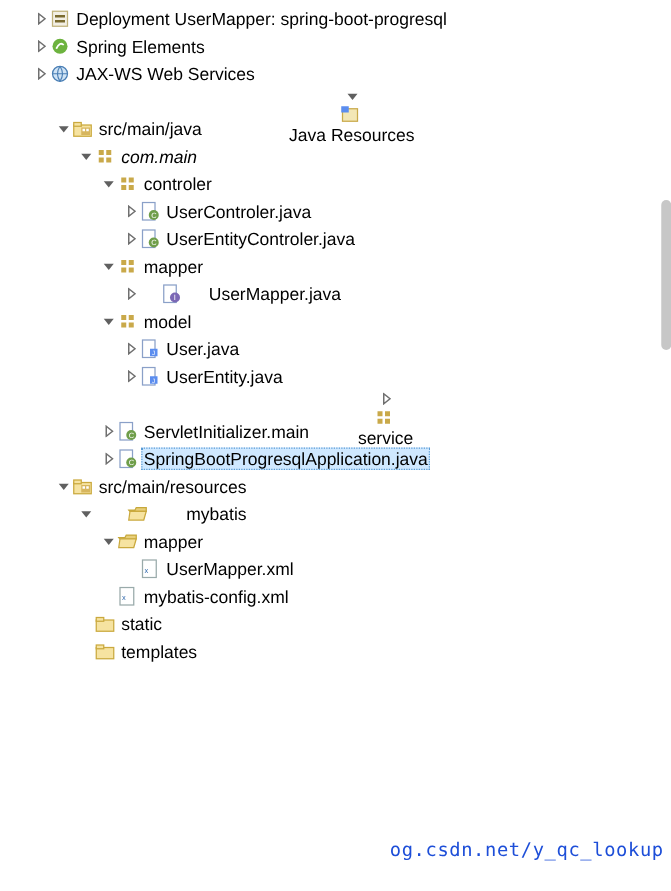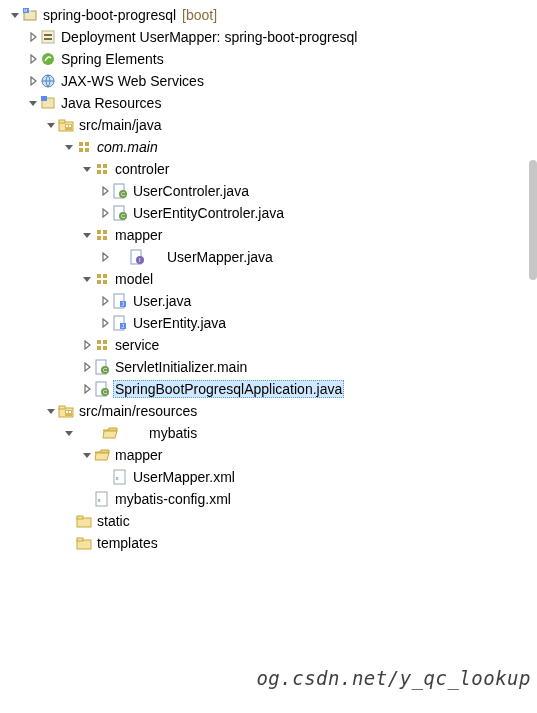--- a/index.html
+++ b/index.html
@@ -22,49 +22,32 @@
   .icon {
     width: 16px; height: 16px; flex: 0 0 16px;
     display: inline-flex; align-items: center; justify-content: center;
     margin-right: 3px;
   }
   .label { padding: 0 2px; }
   .suffix { color: #8a6d3b; margin-left: 4px; }
   .selected .label { background: #cfe8ff; border: 1px dotted #5a9bd4; padding: 0 1px; }
   .watermark {
     position: absolute; bottom: 24px; right: 6px;
-    color: #404040; font-family: monospace; font-size: 19px; letter-spacing: 0.5px;
+    color: #1d4ed8; font-family: monospace; font-size: 15px; letter-spacing: 0.5px;
     pointer-events: none;
-    font-style: italic;
   }
   .scrollbar-stub {
     position: absolute; right: 0; top: 160px; width: 8px; height: 120px;
     background: #c7c7c7; border-radius: 4px;
   }
 </style>
 </head>
 <body>
 
 <div class="tree" id="tree">
-    <div class="node" style="padding-left: 2px;">
-      <span class="arrow">
-        <svg width="10" height="10" viewBox="0 0 10 10">
-          <path d="M1 3 L9 3 L5 8 Z" fill="#606060"></path>
-        </svg>
-      </span>
-      <span class="icon">
-        <svg width="16" height="16">
-          <rect x="2" y="4" width="12" height="9" fill="#efe6c2" stroke="#b59b4a"></rect>
-          <rect x="1" y="1" width="6" height="5" fill="#5b8def"></rect>
-          <text x="2" y="5" font-size="4" fill="#fff">M S</text>
-        </svg>
-      </span>
-      <span class="label">spring-boot-progresql</span>
-      <span class="suffix">[boot]</span>
-    </div>
     <div class="node" style="padding-left: 20px;">
       <span class="arrow">
         <svg width="10" height="10" viewBox="0 0 10 10">
           <path d="M3 1 L8 5 L3 9 Z" fill="none" stroke="#707070" stroke-width="1.2"></path>
         </svg>
       </span>
       <span class="icon">
         <svg width="16" height="16">
           <rect x="2" y="2" width="12" height="12" fill="#f2efe4" stroke="#c0b27a"></rect>
           <rect x="4" y="5" width="8" height="2" fill="#7a6b2f"></rect>
@@ -94,21 +77,21 @@
         </svg>
       </span>
       <span class="icon">
         <svg width="16" height="16">
           <circle cx="8" cy="8" r="6" fill="#cfe3f5" stroke="#4a7fb5"></circle>
           <path d="M2 8 H14 M8 2 Q12 8 8 14 Q4 8 8 2" stroke="#4a7fb5" fill="none" stroke-width="0.9"></path>
         </svg>
       </span>
       <span class="label">JAX-WS Web Services</span>
     </div>
-    <div class="node" style="padding-left: 20px;">
+    <div class="node" style="padding-left: 20px; flex-direction: column;">
       <span class="arrow">
         <svg width="10" height="10" viewBox="0 0 10 10">
           <path d="M1 3 L9 3 L5 8 Z" fill="#606060"></path>
         </svg>
       </span>
       <span class="icon">
         <svg width="16" height="16">
           <rect x="2" y="3" width="12" height="10" fill="#f3e7b6" stroke="#c9a94a"></rect>
           <rect x="1" y="1" width="6" height="5" fill="#5b8def"></rect>
         </svg>
@@ -264,21 +247,21 @@
       </span>
       <span class="icon">
         <svg width="16" height="16">
           <rect x="2" y="1" width="10" height="14" fill="#fff" stroke="#8aa0c8"></rect>
           <rect x="8" y="8" width="6" height="6" fill="#5b8def"></rect>
           <text x="9.5" y="13" font-size="5" fill="#fff">J</text>
         </svg>
       </span>
       <span class="label">UserEntity.java</span>
     </div>
-    <div class="node" style="padding-left: 74px;">
+    <div class="node" style="padding-left: 74px; flex-direction: column;">
       <span class="arrow">
         <svg width="10" height="10" viewBox="0 0 10 10">
           <path d="M3 1 L8 5 L3 9 Z" fill="none" stroke="#707070" stroke-width="1.2"></path>
         </svg>
       </span>
       <span class="icon">
         <svg width="16" height="16">
           <rect x="3" y="3" width="4" height="4" fill="#c9a94a"></rect>
           <rect x="9" y="3" width="4" height="4" fill="#c9a94a"></rect>
           <rect x="3" y="9" width="4" height="4" fill="#c9a94a"></rect>

